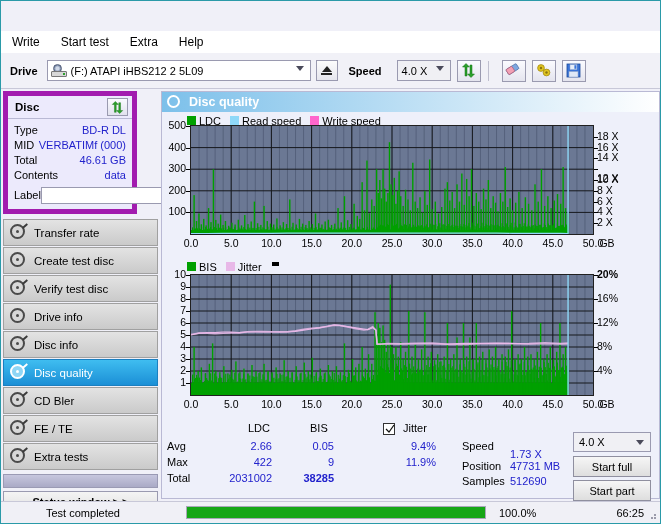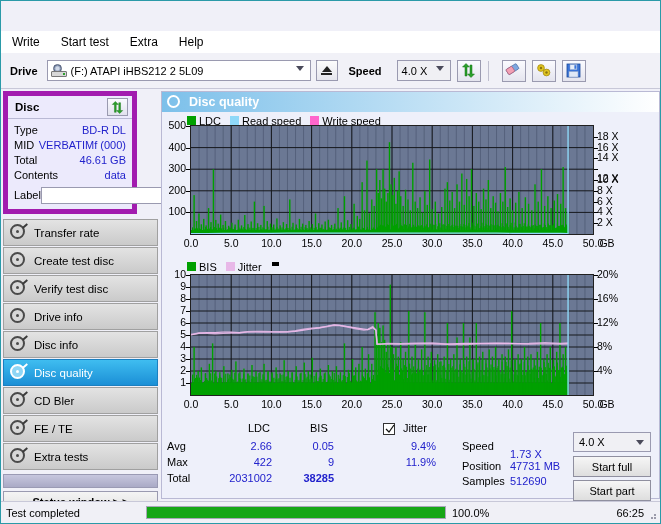--- a/index.html
+++ b/index.html
@@ -139,26 +139,26 @@
   .chk svg{position:absolute;left:1px;top:0px;}
   .sel-combo{position:absolute;width:78px;height:20px;background:#f0f0f4;border:1px solid #9a9ab0;
     box-sizing:border-box;display:flex;align-items:center;}
   .sel-combo span{font-size:11px;margin-left:5px;}
   .act-btn{position:absolute;width:78px;height:21px;background:linear-gradient(#f6f6f6,#dedede);
     border:1px solid #8f8f9f;box-sizing:border-box;display:flex;align-items:center;justify-content:center;
     font-size:11px;}
 
   
   .statusbar{position:absolute;left:0;bottom:0;width:659px;height:22px;background:#f0f0f6;
-    border-top:1px solid #c8c8d8;display:flex;align-items:center;box-sizing:border-box;}
+    border-top:1px solid #c8c8d8;display:flex;align-items:center;box-sizing:border-box;padding-left:40px;}
   .sb-text{font-size:11px;margin-left:5px;width:140px;}
   .sb-prog{width:300px;height:13px;background:#fff;border:1px solid #a8a8b8;box-sizing:border-box;
     position:relative;overflow:hidden;}
   .sb-fill{height:100%;background:#16a616;}
-  .sb-pct{font-size:11px;margin-left:6px;width:60px;}
+  .sb-pct{font-size:11px;margin-left:13px;width:60px;}
   .sb-time{font-size:11px;margin-left:auto;margin-right:16px;}
   .grip{position:absolute;right:3px;bottom:3px;width:10px;height:10px;}
   .grip i{position:absolute;width:2px;height:2px;background:#9a9aaa;}
 </style>
 </head>
 <body>
 
 <div id="app">
 
 
@@ -1583,21 +1583,21 @@
         <div class="ytick" style="left: -2px; width: 26px; top: -6px;">10</div>
         <div class="tickline" style="left: 24px; top: 1px; width: 4px; height: 1px;"></div>
         <div class="ytick2" style="left: 435px; top: 90px;">4%</div>
         <div class="tickline" style="left: 432px; top: 97px; width: 4px; height: 1px;"></div>
         <div class="ytick2" style="left: 435px; top: 66px;">8%</div>
         <div class="tickline" style="left: 432px; top: 73px; width: 4px; height: 1px;"></div>
         <div class="ytick2" style="left: 435px; top: 42px;">12%</div>
         <div class="tickline" style="left: 432px; top: 49px; width: 4px; height: 1px;"></div>
         <div class="ytick2" style="left: 435px; top: 18px;">16%</div>
         <div class="tickline" style="left: 432px; top: 25px; width: 4px; height: 1px;"></div>
-        <div class="ytick2" style="left: 435px; top: -6px;">20%</div>
+        <div class="ytick2" style="left: 435px; top: -6px; font-weight: bold;">20%</div>
         <div class="tickline" style="left: 432px; top: 1px; width: 4px; height: 1px;"></div>
         <div class="xtick" style="left: 11px; width: 36px; top: 124px;">0.0</div>
         <div class="xtick" style="left: 51.2px; width: 36px; top: 124px;">5.0</div>
         <div class="xtick" style="left: 91.4px; width: 36px; top: 124px;">10.0</div>
         <div class="xtick" style="left: 131.6px; width: 36px; top: 124px;">15.0</div>
         <div class="xtick" style="left: 171.8px; width: 36px; top: 124px;">20.0</div>
         <div class="xtick" style="left: 212px; width: 36px; top: 124px;">25.0</div>
         <div class="xtick" style="left: 252.2px; width: 36px; top: 124px;">30.0</div>
         <div class="xtick" style="left: 292.4px; width: 36px; top: 124px;">35.0</div>
         <div class="xtick" style="left: 332.6px; width: 36px; top: 124px;">40.0</div>

